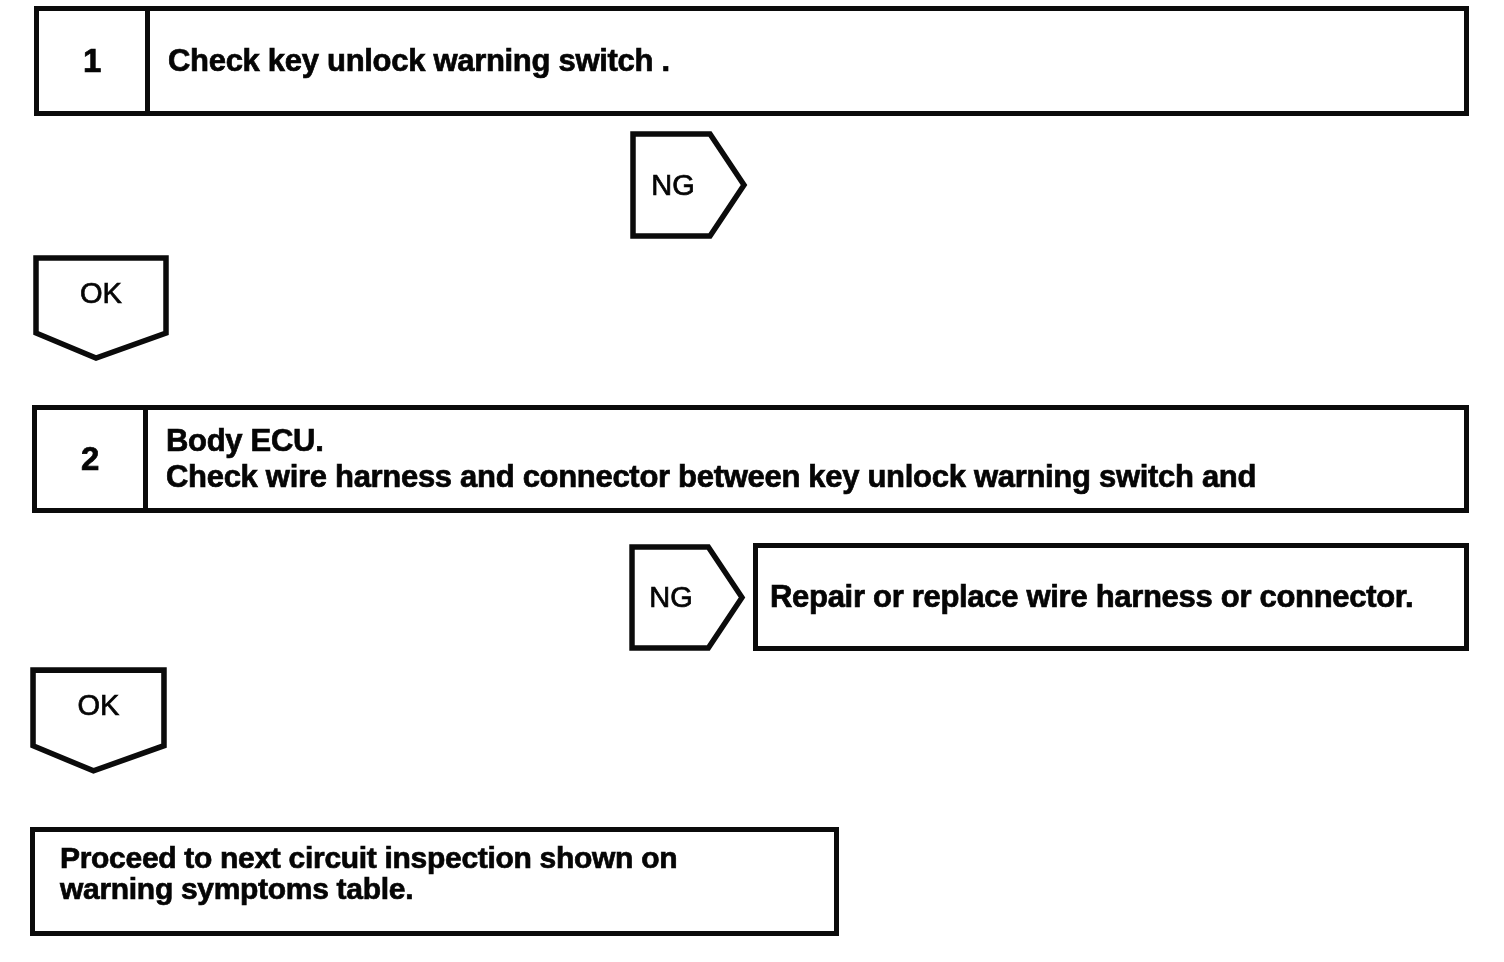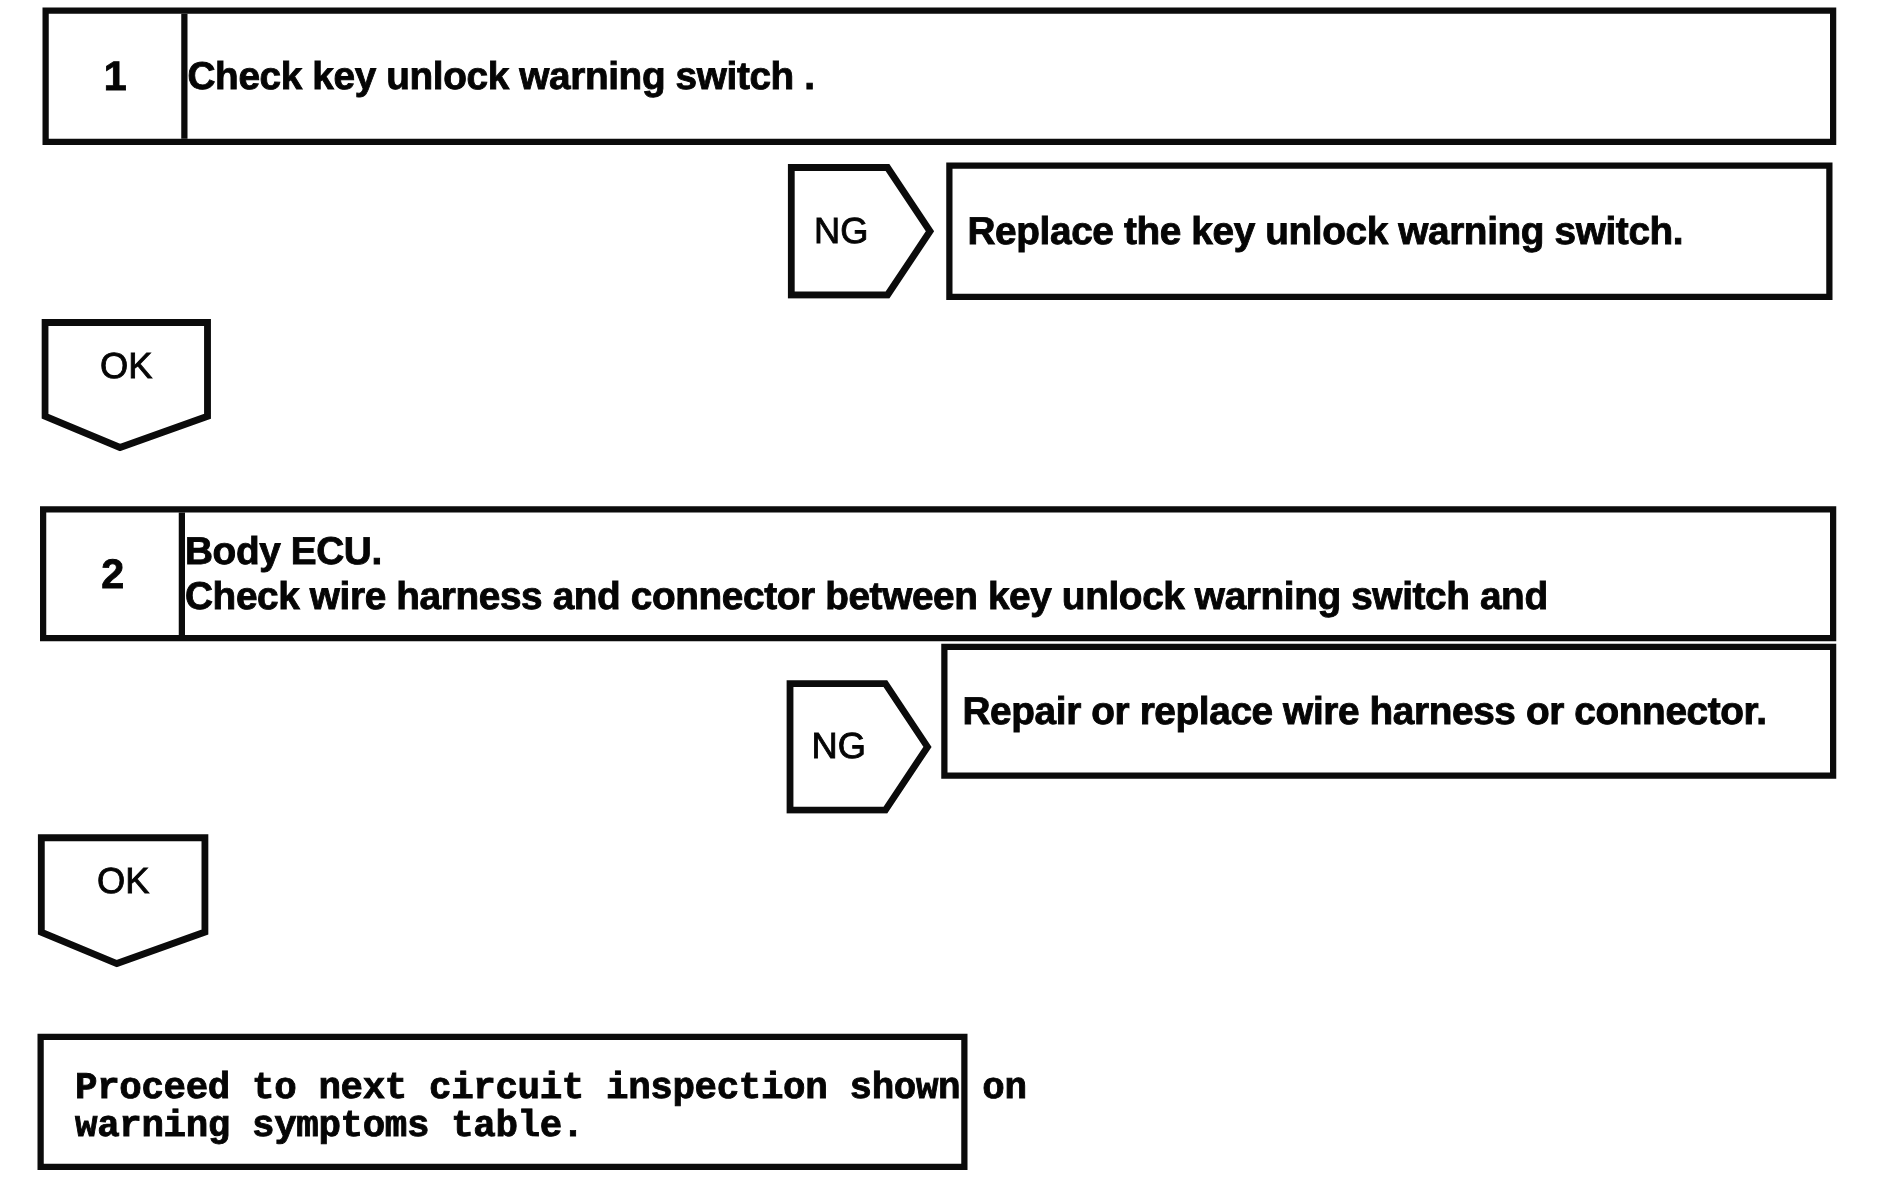--- a/index.html
+++ b/index.html
@@ -24,47 +24,46 @@
   }
   
   .stepbox{display:flex;}
   .numcell{
     flex:0 0 111px;width:111px;border-right:5px solid var(--line);
     display:flex;align-items:center;justify-content:center;box-sizing:border-box;
   }
   .num{font-size:33px;}
   .stepbody{
     flex:1 1 auto;display:flex;flex-direction:column;justify-content:center;
-    overflow:hidden;
+    padding-left:18px;overflow:hidden;
   }
   #step1{left:34px;top:6px;width:1435px;height:110px;}
   #step2{left:32px;top:405px;width:1437px;height:108px;}
   
   .actionbox{display:flex;align-items:center;padding-left:12px;}
   #action1{left:757px;top:130px;width:709px;height:110px;}
-  #action2{left:753px;top:515px;width:716px;height:108px;}
+  #action2{left:753px;top:543px;width:716px;height:108px;}
   
   .sym{position:absolute;}
   .sym svg{position:absolute;left:0;top:0;width:100%;height:100%;display:block;}
   .sym .lbl{
     position:absolute;display:flex;align-items:center;justify-content:center;
     font-weight:400;font-size:29px;letter-spacing:0;
     -webkit-text-stroke:0.7px var(--txt);
   }
   #ng1{left:630px;top:131px;width:118px;height:108px;}
   #ng2{left:628px;top:544px;width:119px;height:107px;}
   .ng .lbl{left:2px;top:0;width:82px;height:100%;}
   #ok1{left:33px;top:255px;width:136px;height:106px;}
   #ok2{left:30px;top:667px;width:137px;height:107px;}
   .ok .lbl{left:0;top:0;width:100%;height:76px;}
   
   #endbox{
-    left:30px;top:827px;width:744px;height:109px;
-    padding:24px 10px 0 25px;
-    font-family:Liberation Mono, monospace;
+    left:30px;top:827px;width:809px;height:109px;
+    padding:10px 10px 0 25px;
   }
   #endbox .t{line-height:31px;font-size:30px;}
 </style>
 </head>
 <body>
 
 <div class="canvas">
 
   <div class="box stepbox" id="step1">
     <div class="numcell">
@@ -75,23 +74,20 @@
     </div>
   </div>
 
   <div class="sym ng" id="ng1">
     <svg viewBox="0 0 118 108">
       <polygon points="3,3 80,3 114,54 80,105 3,105" fill="#ffffff" stroke="#0b0b0b" stroke-width="5.5" stroke-linejoin="miter"></polygon>
     </svg>
     <span class="lbl">NG</span>
   </div>
 
-  <div class="box actionbox" id="action1">
-    <span class="t">Replace the key unlock warning switch.</span>
-  </div>
 
   <div class="sym ok" id="ok1">
     <svg viewBox="0 0 136 106">
       <polygon points="3,3 133,3 133,78 63,103 3,78" fill="#ffffff" stroke="#0b0b0b" stroke-width="5.5" stroke-linejoin="miter"></polygon>
     </svg>
     <span class="lbl">OK</span>
   </div>
 
   <div class="box stepbox" id="step2">
     <div class="numcell">

